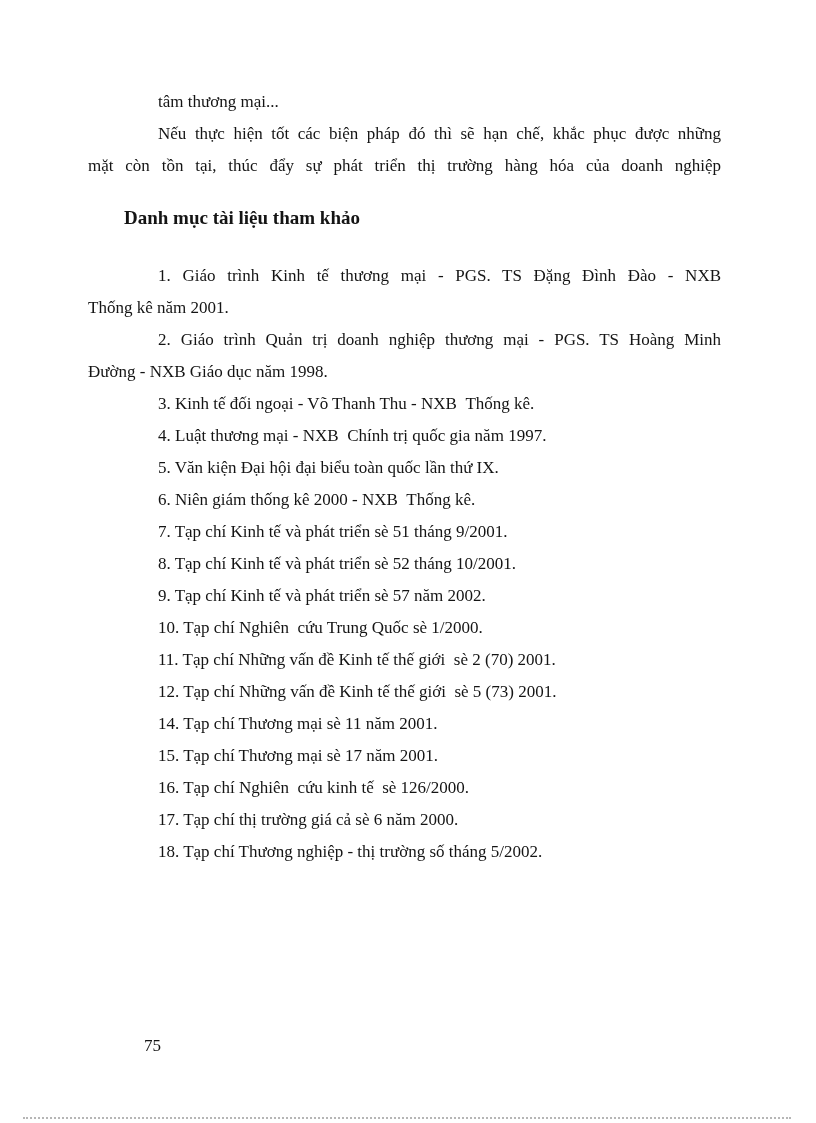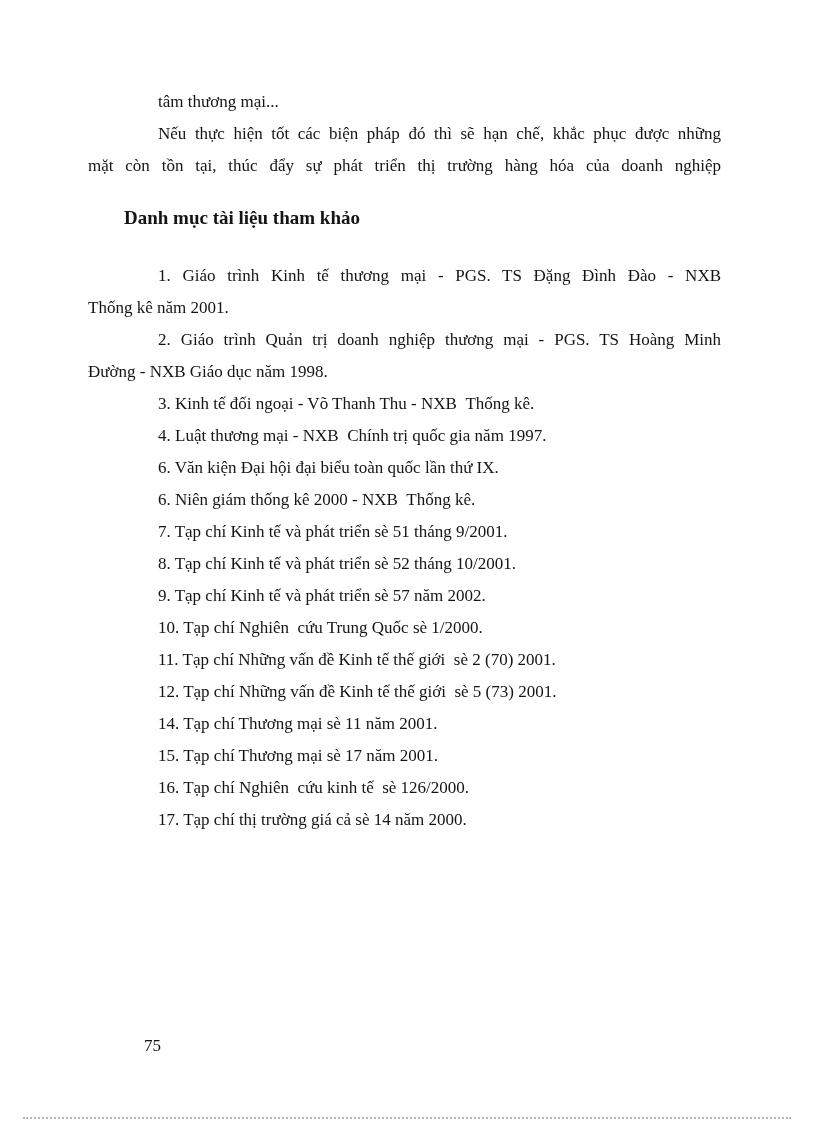--- a/index.html
+++ b/index.html
@@ -85,21 +85,21 @@
           <div class="line indent full">2. Giáo trình Quản trị doanh nghiệp thương mại - PGS. TS Hoàng Minh</div>
           <div class="line">Đường - NXB Giáo dục năm 1998.</div>
         </div>
         <div class="para">
           <div class="line indent">3. Kinh tế đối ngoại - Võ Thanh Thu - NXB Thống kê.</div>
         </div>
         <div class="para">
           <div class="line indent">4. Luật thương mại - NXB Chính trị quốc gia năm 1997.</div>
         </div>
         <div class="para">
-          <div class="line indent">6. Văn kiện Đại hội đại biểu toàn quốc lần thứ IX.</div>
+          <div class="line indent">5. Văn kiện Đại hội đại biểu toàn quốc lần thứ IX.</div>
         </div>
         <div class="para">
           <div class="line indent">6. Niên giám thống kê 2000 - NXB Thống kê.</div>
         </div>
         <div class="para">
           <div class="line indent">7. Tạp chí Kinh tế và phát triển sè 51 tháng 9/2001.</div>
         </div>
         <div class="para">
           <div class="line indent">8. Tạp chí Kinh tế và phát triển sè 52 tháng 10/2001.</div>
         </div>
@@ -118,19 +118,22 @@
         <div class="para">
           <div class="line indent">14. Tạp chí Thương mại sè 11 năm 2001.</div>
         </div>
         <div class="para">
           <div class="line indent">15. Tạp chí Thương mại sè 17 năm 2001.</div>
         </div>
         <div class="para">
           <div class="line indent">16. Tạp chí Nghiên cứu kinh tế sè 126/2000.</div>
         </div>
         <div class="para">
-          <div class="line indent">17. Tạp chí thị trường giá cả sè 14 năm 2000.</div>
+          <div class="line indent">17. Tạp chí thị trường giá cả sè 6 năm 2000.</div>
+        </div>
+        <div class="para">
+          <div class="line indent">18. Tạp chí Thương nghiệp - thị trường số tháng 5/2002.</div>
         </div>
       </div>
   </div>
   <div class="page-number">75</div>
   <div class="dotted-rule"></div>
 </div>
 
 </body></html>

